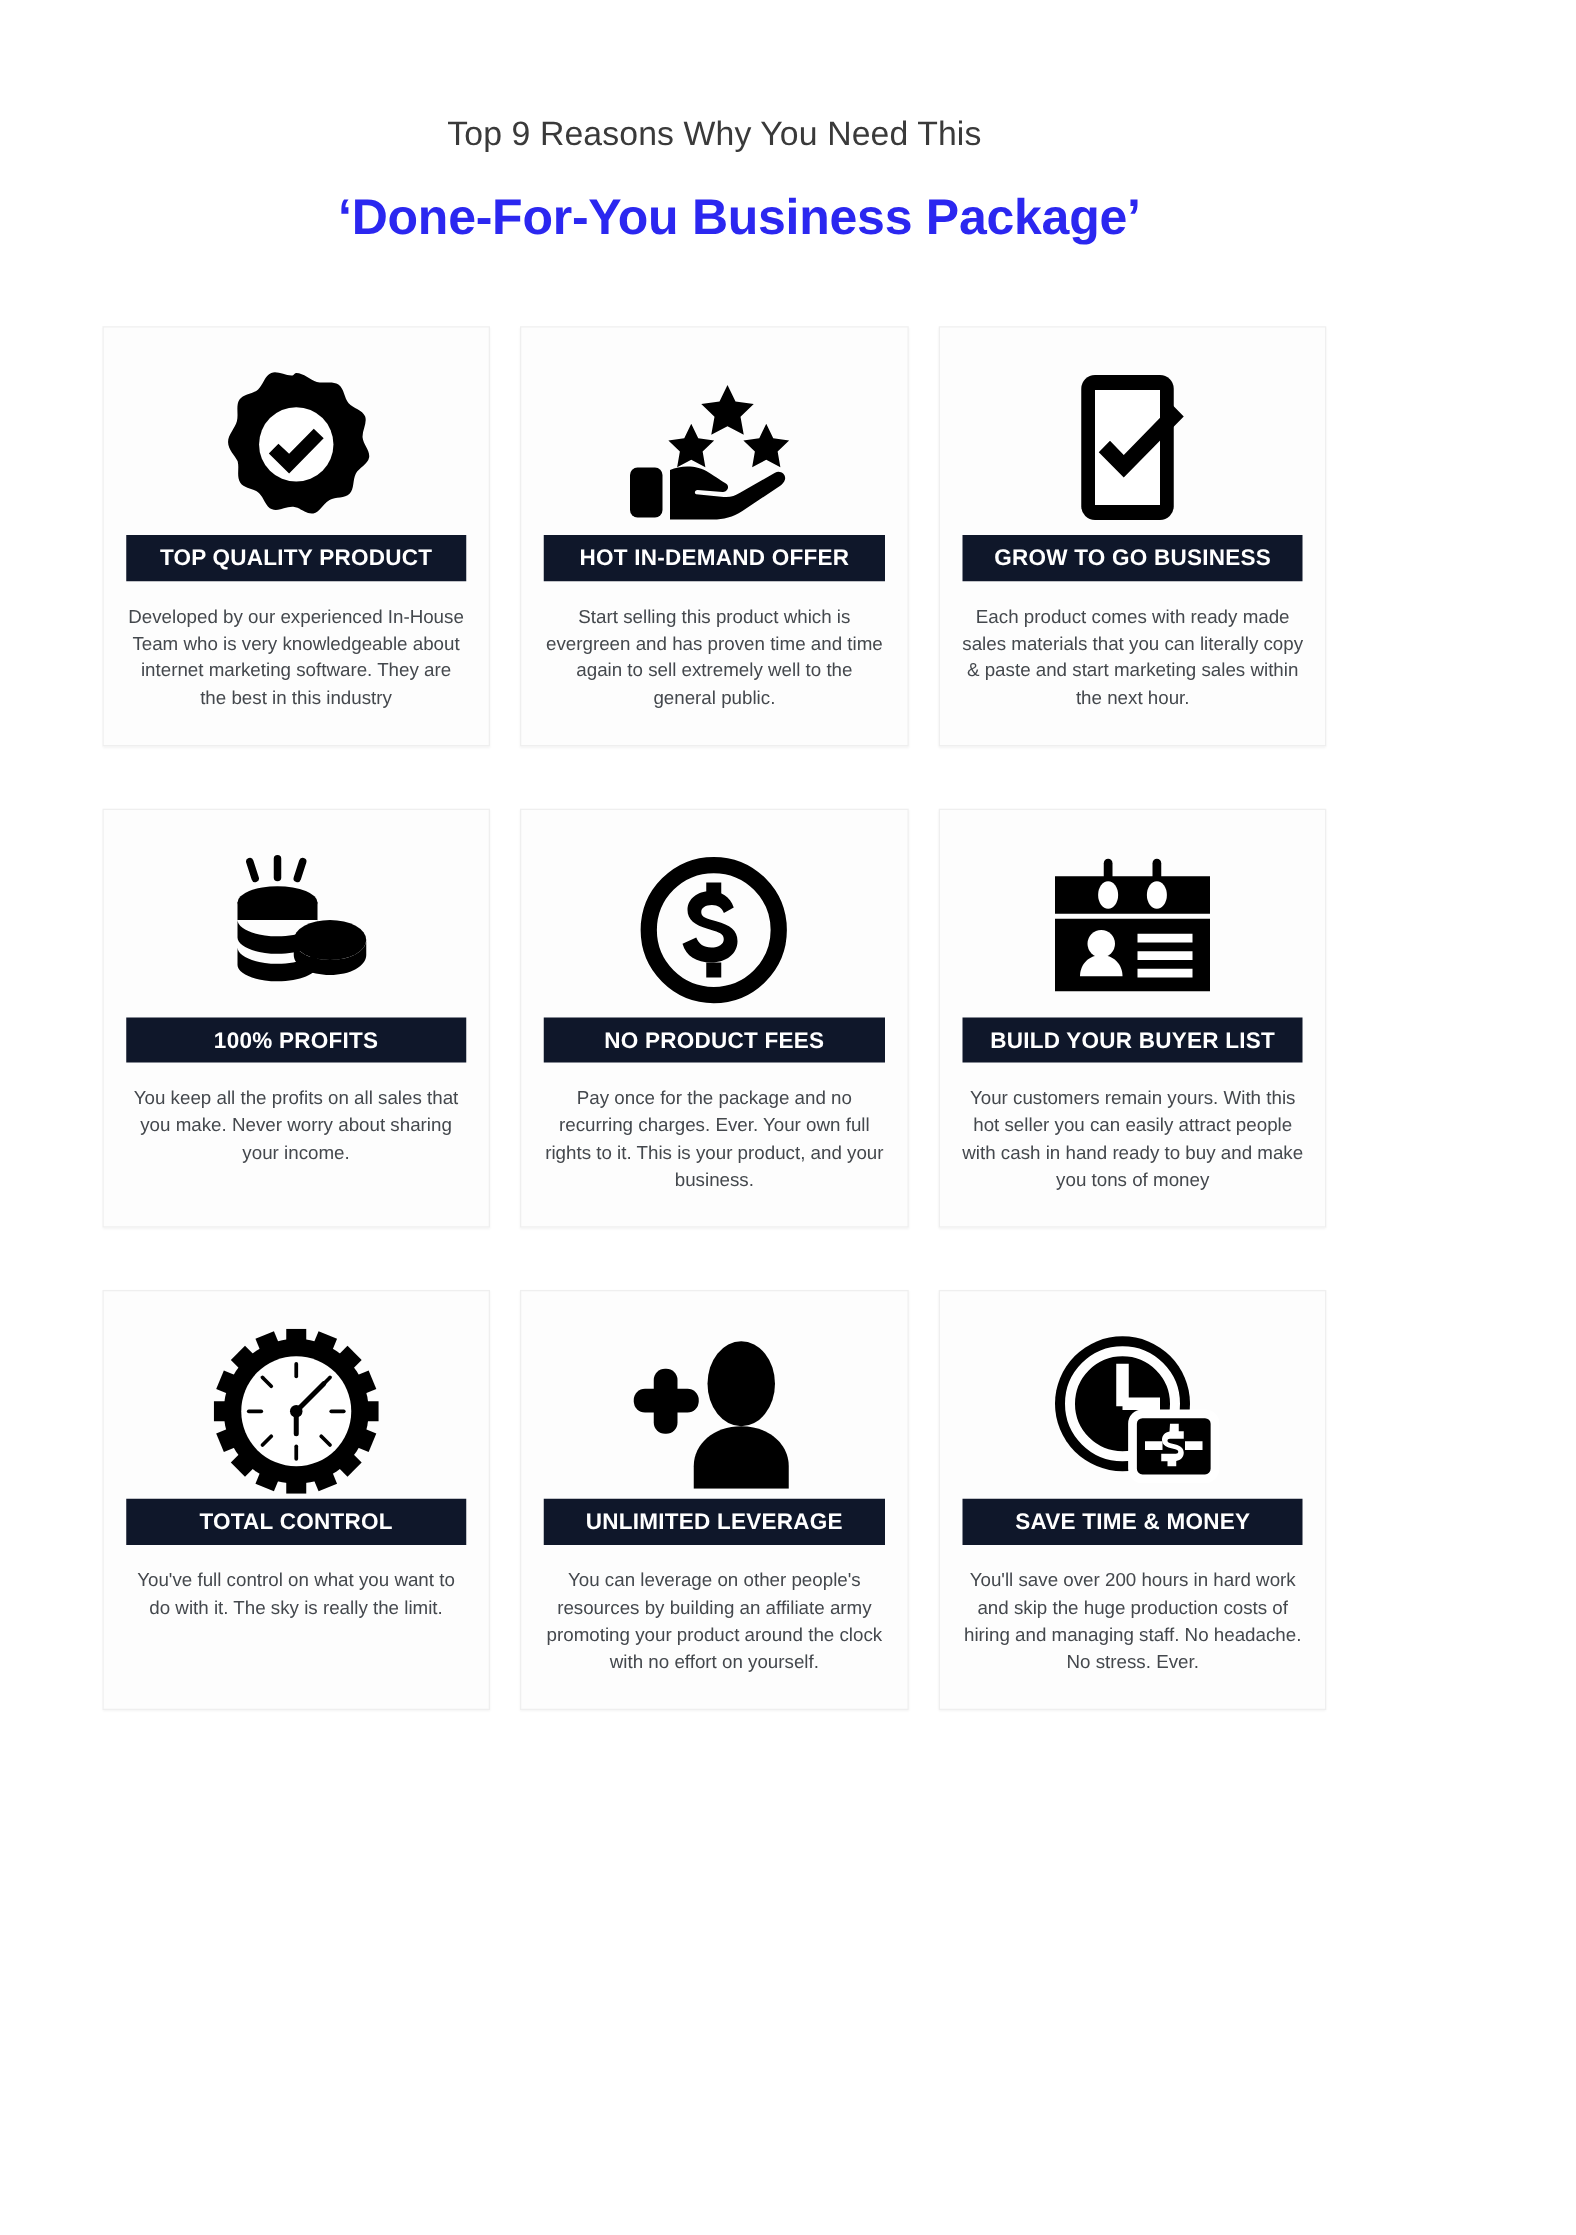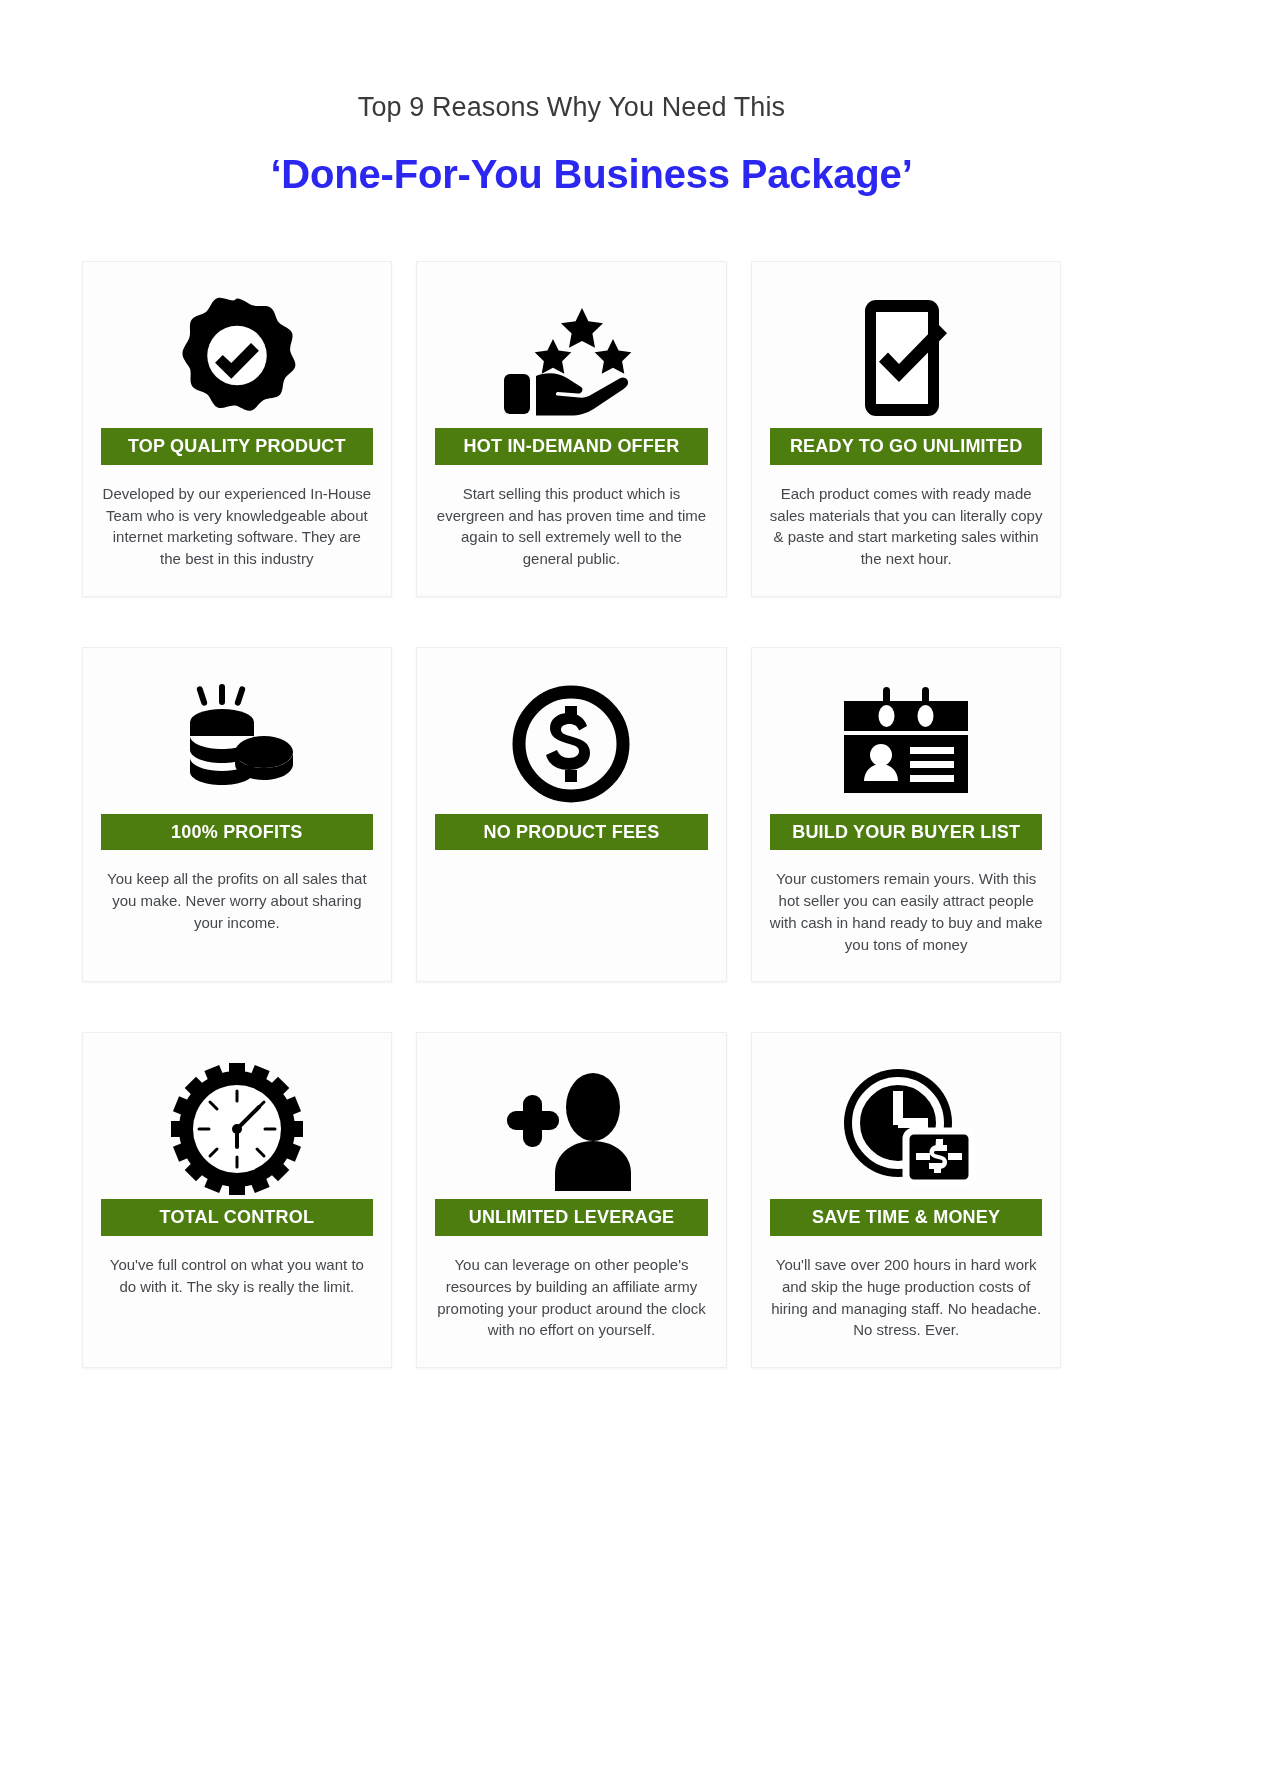--- a/index.html
+++ b/index.html
@@ -75,21 +75,21 @@
   .icon-wrap {
     height: 140px;
     display: flex;
     align-items: center;
     justify-content: center;
   }
 
   .icon-wrap svg { display: block; }
 
   .label {
-    background: #4d7c0f;
+    background: #0f172a;
     color: #ffffff;
     font-size: 18px;
     font-weight: 700;
     letter-spacing: 0.2px;
     text-align: center;
     width: 100%;
     padding: 8px 6px 8px;
     line-height: 1.15;
   }
 
@@ -141,21 +141,21 @@
     </div>
 
     <div class="card">
       <div class="icon-wrap">
         <svg width="110" height="128" viewBox="0 0 110 128" aria-hidden="true">
           <rect x="14" y="6" width="74" height="116" rx="11" fill="#000"></rect>
           <rect x="25" y="18" width="52" height="92" fill="#fff"></rect>
           <path fill="#000" d="M48 70L37 58.5l-9 9.2L48 88l48-48.8-9-9.2z"></path>
         </svg>
       </div>
-      <div class="label">READY TO GO UNLIMITED</div>
+      <div class="label">GROW TO GO BUSINESS</div>
       <div class="body-text">Each product comes with ready made sales materials that you can literally copy &amp; paste and start marketing sales within the next hour.</div>
     </div>
 
     <div class="card">
       <div class="icon-wrap">
         <svg width="140" height="124" viewBox="0 0 140 124" aria-hidden="true">
           <g fill="#000">
             <rect x="32" y="4" width="6" height="20" rx="3" transform="rotate(-18 35 14)"></rect>
             <rect x="52" y="2" width="6" height="21" rx="3"></rect>
             <rect x="70" y="4" width="6" height="20" rx="3" transform="rotate(18 73 14)"></rect>
@@ -175,20 +175,21 @@
     <div class="card">
       <div class="icon-wrap">
         <svg width="122" height="124" viewBox="0 0 122 124" aria-hidden="true">
           <circle cx="61" cy="62" r="52" fill="none" stroke="#000" stroke-width="13"></circle>
           <path fill="#000" d="M55 24h12v12h-12z"></path>
           <path fill="#000" d="M55 88h12v12h-12z"></path>
           <path fill="#000" d="M77 44c-3-9-10-13-19-13-10 0-18 6-18 15 0 8 6 12 16 15l5 1.5c6 1.8 8 3.5 8 6.8 0 4-4 6.7-10 6.7-6 0-10-2.8-12-8l-11 5c3 10 11 15 23 15 12 0 21-7 21-17 0-9-6-13-17-16l-5-1.4c-5-1.5-7-3-7-6 0-3.4 3.5-5.6 8.5-5.6 4.8 0 8 2.2 9.6 6.4z"></path>
         </svg>
       </div>
       <div class="label">NO PRODUCT FEES</div>
+      <div class="body-text">Pay once for the package and no recurring charges. Ever. Your own full rights to it. This is your product, and your business.</div>
     </div>
 
     <div class="card">
       <div class="icon-wrap">
         <svg width="140" height="118" viewBox="0 0 140 118" aria-hidden="true">
           <rect x="47" y="2" width="7" height="22" rx="3.5" fill="#000"></rect>
           <rect x="86" y="2" width="7" height="22" rx="3.5" fill="#000"></rect>
           <rect x="8" y="16" width="124" height="30" fill="#000"></rect>
           <ellipse cx="50.5" cy="31" rx="8" ry="11" fill="#fff"></ellipse>
           <ellipse cx="89.5" cy="31" rx="8" ry="11" fill="#fff"></ellipse>

